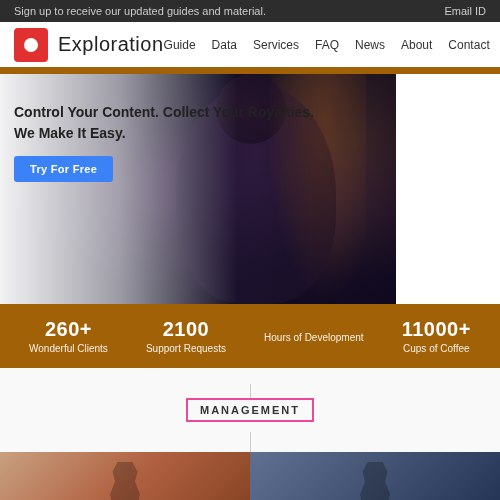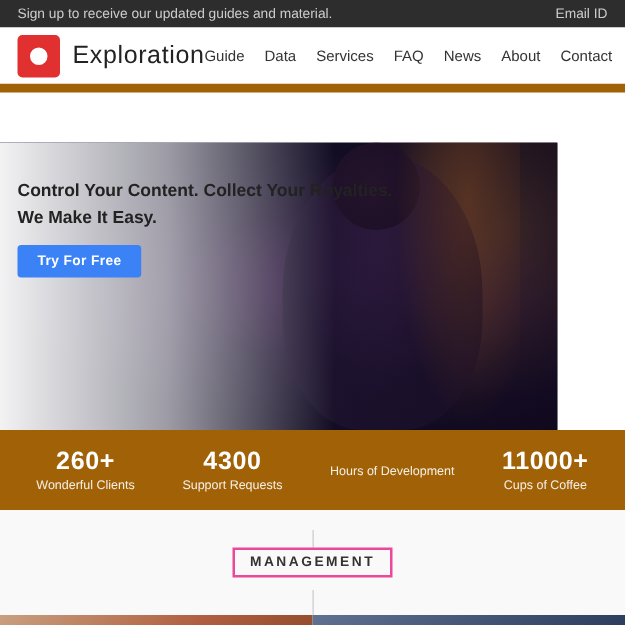--- a/index.html
+++ b/index.html
@@ -68,24 +68,23 @@
     .nav a {
       font-size: 12px;
       color: #333;
       text-decoration: none;
       font-weight: 500;
     }
 
     
     .hero {
       position: relative;
-      width: 446px;
+      width: 396px;
       height: 230px;
       overflow: hidden;
-      margin-top: 40px;
     }
     .hero-bg {
       position: absolute;
       inset: 0;
       background: linear-gradient(
         to right,
         rgba(255,255,255,0.95) 0%,
         rgba(255,255,255,0.6) 30%,
         rgba(30,20,40,0.4) 60%,
         rgba(20,10,30,0.7) 100%
@@ -266,21 +265,21 @@
     <button class="btn-try">Try For Free</button>
   </div>
 </section>
 
 <div class="stats-bar">
   <div class="stat-item">
     <div class="stat-number">260+</div>
     <div class="stat-label">Wonderful Clients</div>
   </div>
   <div class="stat-item">
-    <div class="stat-number">4300</div>
+    <div class="stat-number">2100</div>
     <div class="stat-label">Support Requests</div>
   </div>
   <div class="stat-item">
     <div class="stat-label">Hours of Development</div>
   </div>
   <div class="stat-item">
     <div class="stat-number">11000+</div>
     <div class="stat-label">Cups of Coffee</div>
   </div>
 </div>

